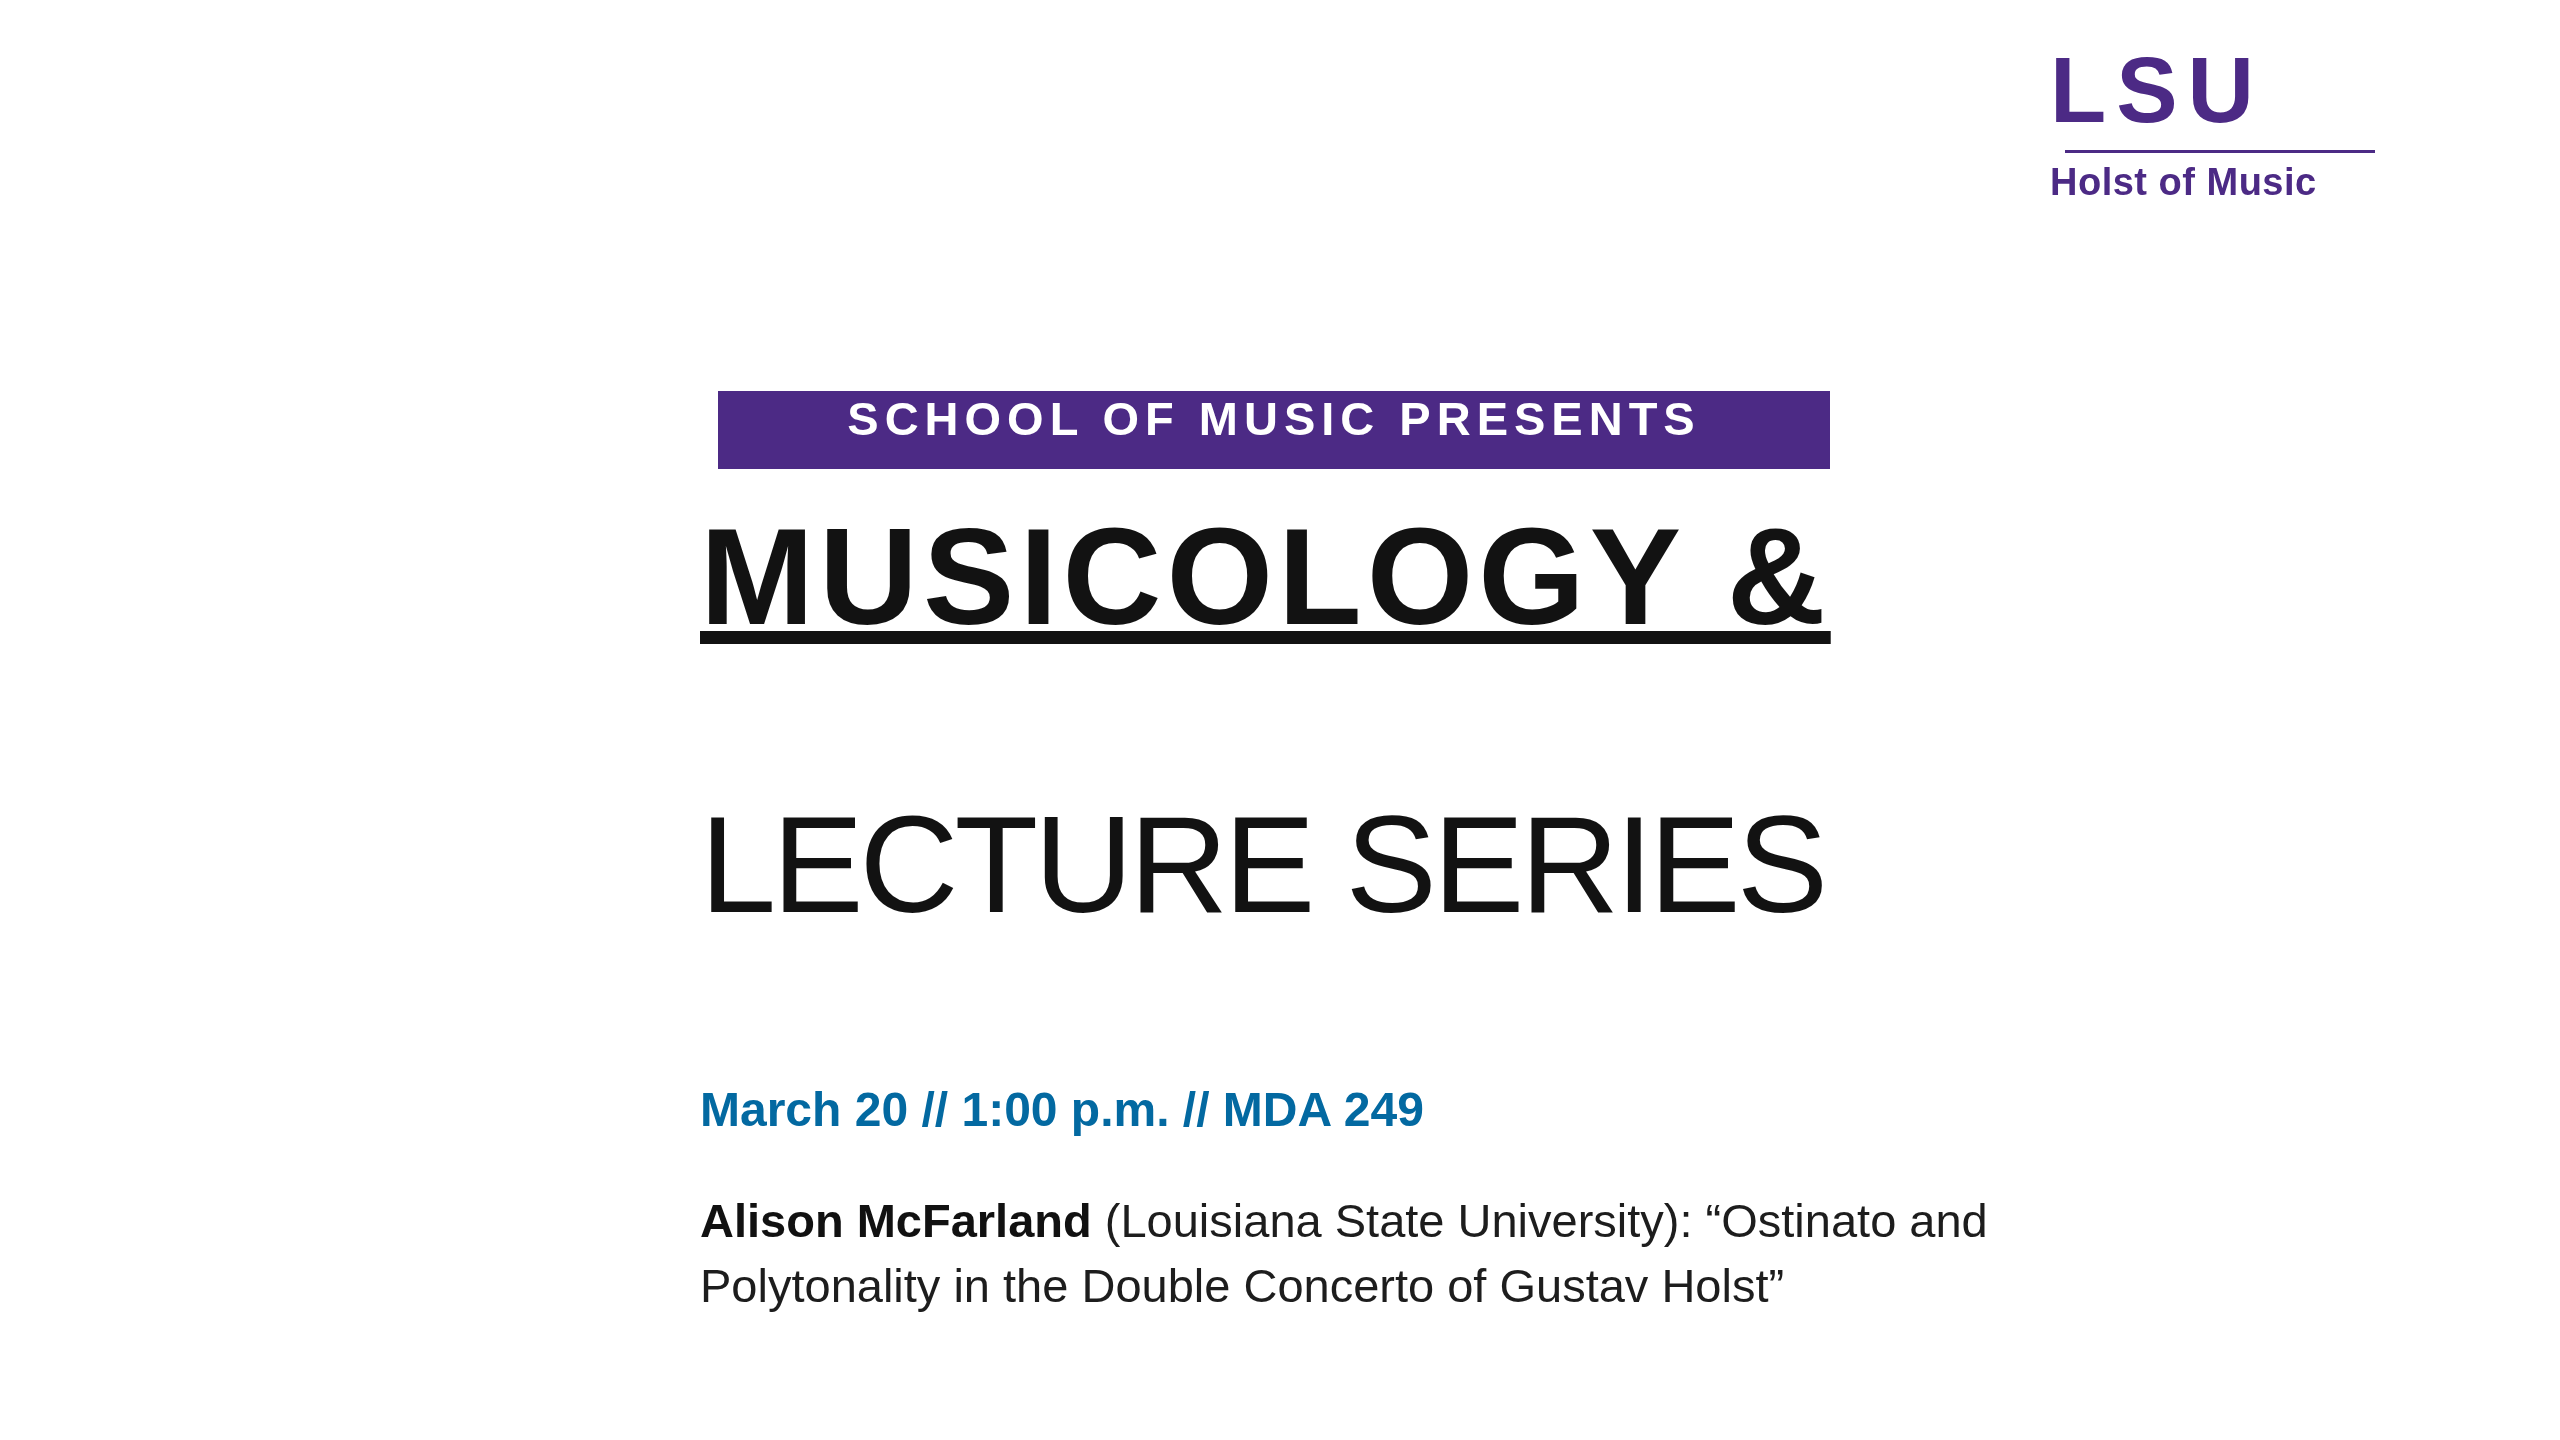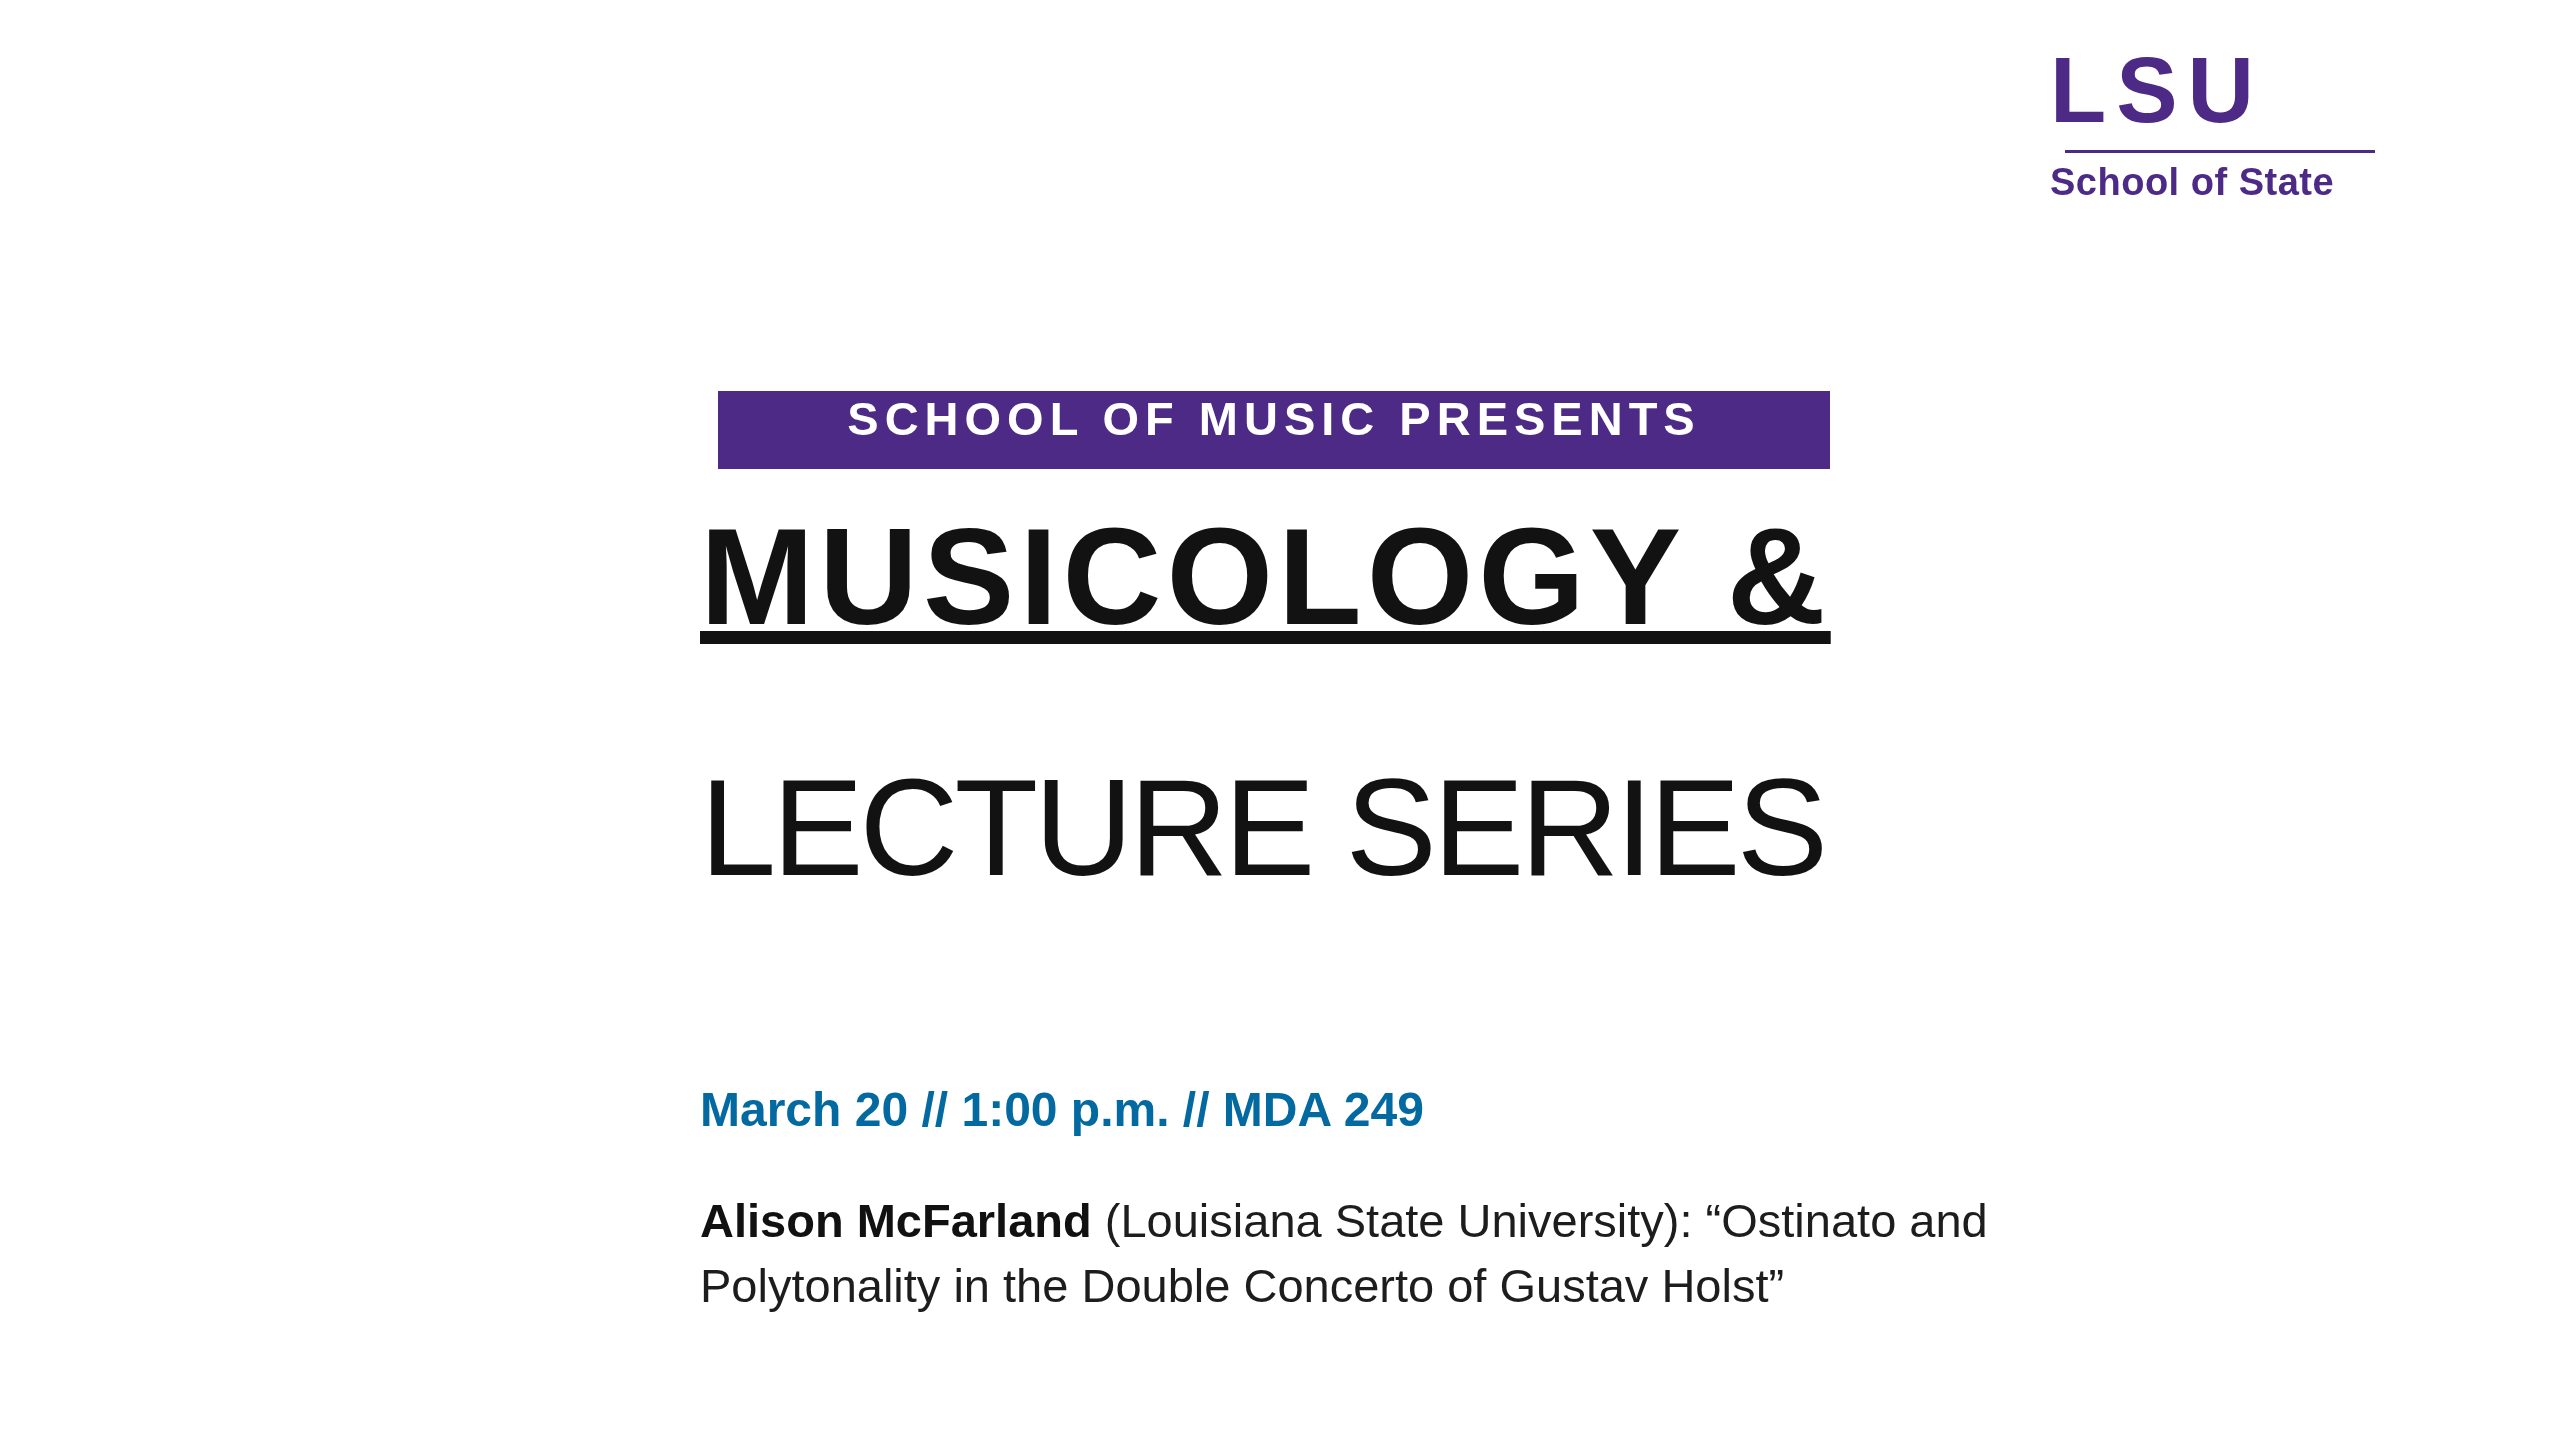--- a/index.html
+++ b/index.html
@@ -78,21 +78,21 @@
     font-weight: 800;
     letter-spacing: 5px;
   }
   .title-light {
     font-size: 137px;
     font-weight: 200;
     letter-spacing: -4px;
   }
   .title-line-1 { top: 508px; text-decoration: underline; }
   .title-line-2 { top: 631px; }
-  .title-line-3 { top: 759px; }
+  .title-line-3 { top: 796px; }
 
   
   .event-datetime {
     position: absolute;
     left: 700px;
     top: 1086px;
     font-size: 48px;
     line-height: 1;
     font-weight: 700;
     color: #0369a1;
@@ -115,21 +115,21 @@
   }
 </style>
 </head>
 <body>
 
 <div class="flyer">
 
   <div class="logo">
     <div class="logo-acronym">LSU</div>
     <div class="logo-divider"></div>
-    <div class="logo-unit">School of State</div>
+    <div class="logo-unit">Holst of Music</div>
   </div>
 
   <div class="banner">
     <span class="banner-label">SCHOOL OF MUSIC PRESENTS</span>
   </div>
 
   <div class="title-line title-heavy title-line-1">MUSICOLOGY &amp;</div>
   <div class="title-line title-light title-line-3">LECTURE SERIES</div>
 
   <div class="event-datetime">March 20 // 1:00 p.m. // MDA 249</div>

